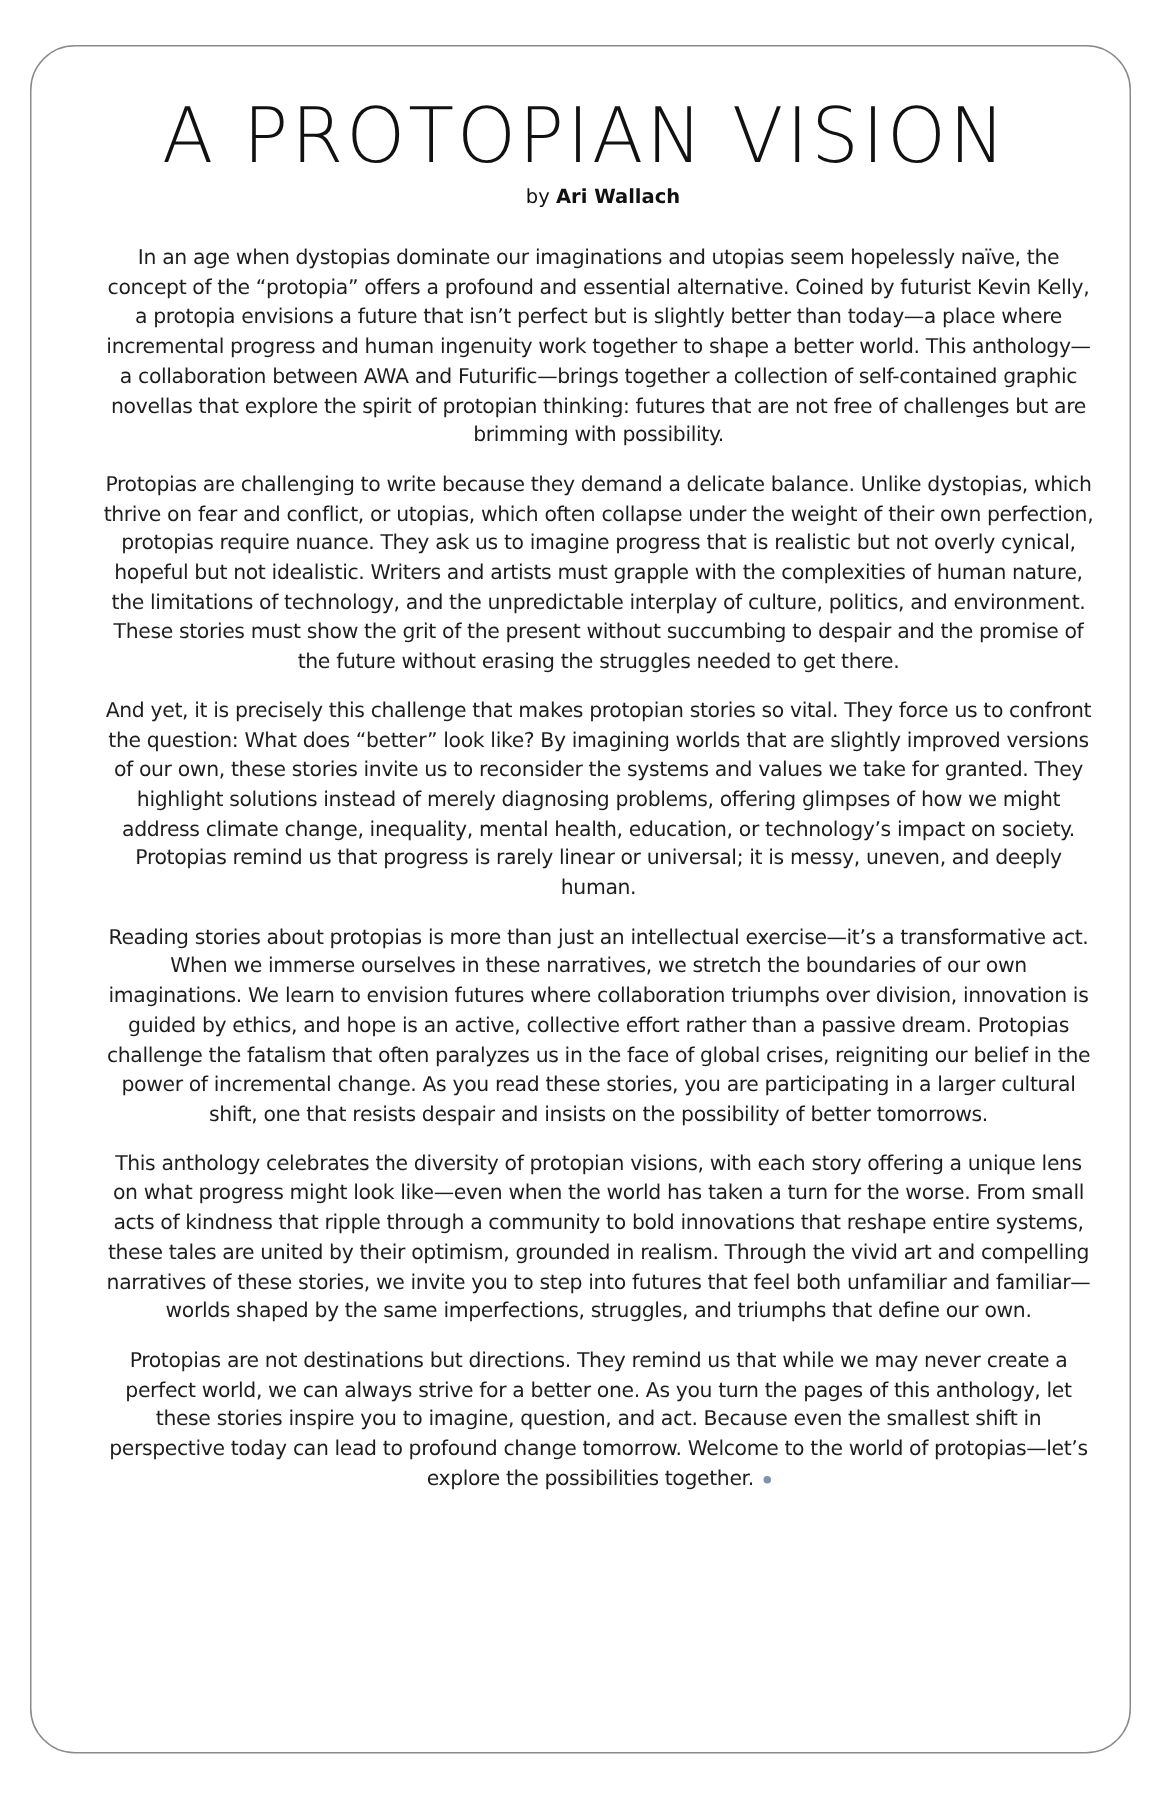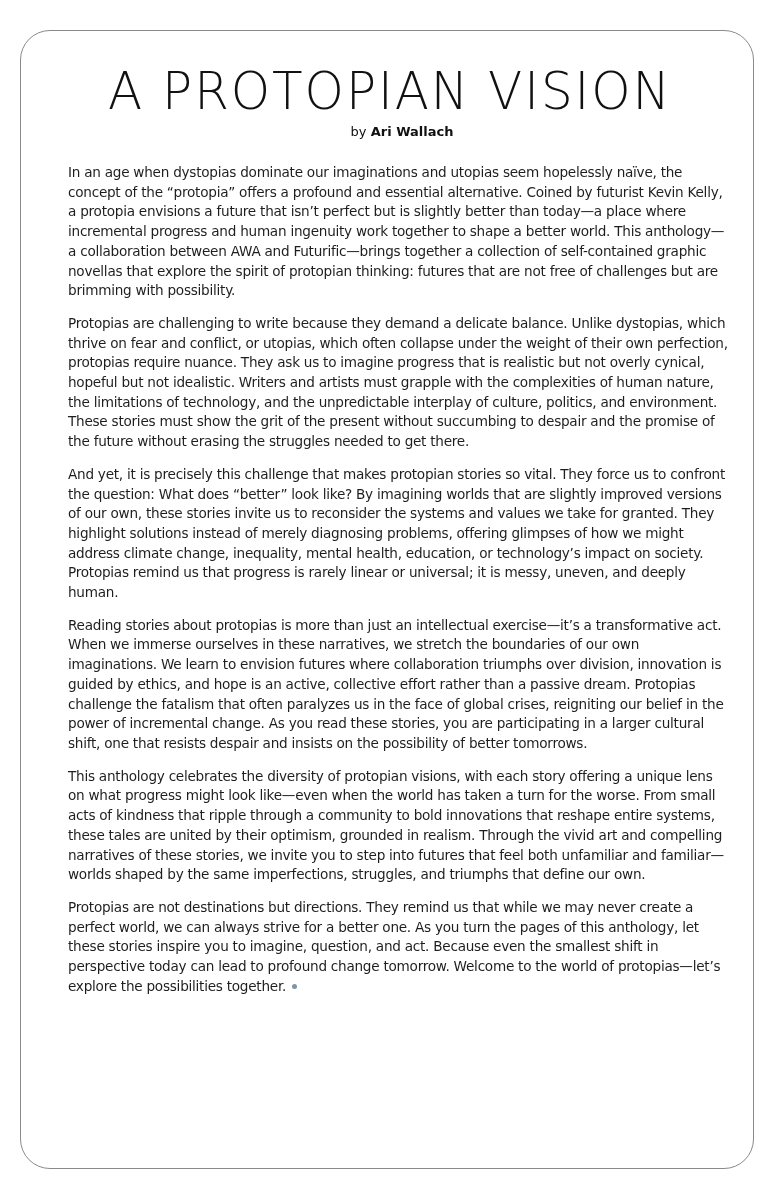--- a/index.html
+++ b/index.html
@@ -19,21 +19,21 @@
   }
   .byline {
     position: absolute; left: 0; width: 780px; top: 124px; text-align: center;
     font-family: "DejaVu Sans", sans-serif; font-size: 13px; color: #111; padding-left: 12px;
   }
   .byline .by { font-weight: normal; }
   .byline .author { font-weight: bold; }
   .body {
     position: absolute; left: 68px; top: 163px; width: 662px;
     font-family: "DejaVu Sans", sans-serif; font-size: 13.6px;
-    line-height: 19.7px; color: #1e1e1e; letter-spacing: -0.25px;
+    line-height: 19.7px; color: #1e1e1e; letter-spacing: -0.25px; text-align: center;
   }
   .body p { margin: 0 0 13px 0; }
   .endmark {
     display: inline-block; width: 5px; height: 5px; border-radius: 50%;
     background: #7f92a8; margin-left: 6px; vertical-align: middle;
   }
 </style>
 </head>
 <body>
 

